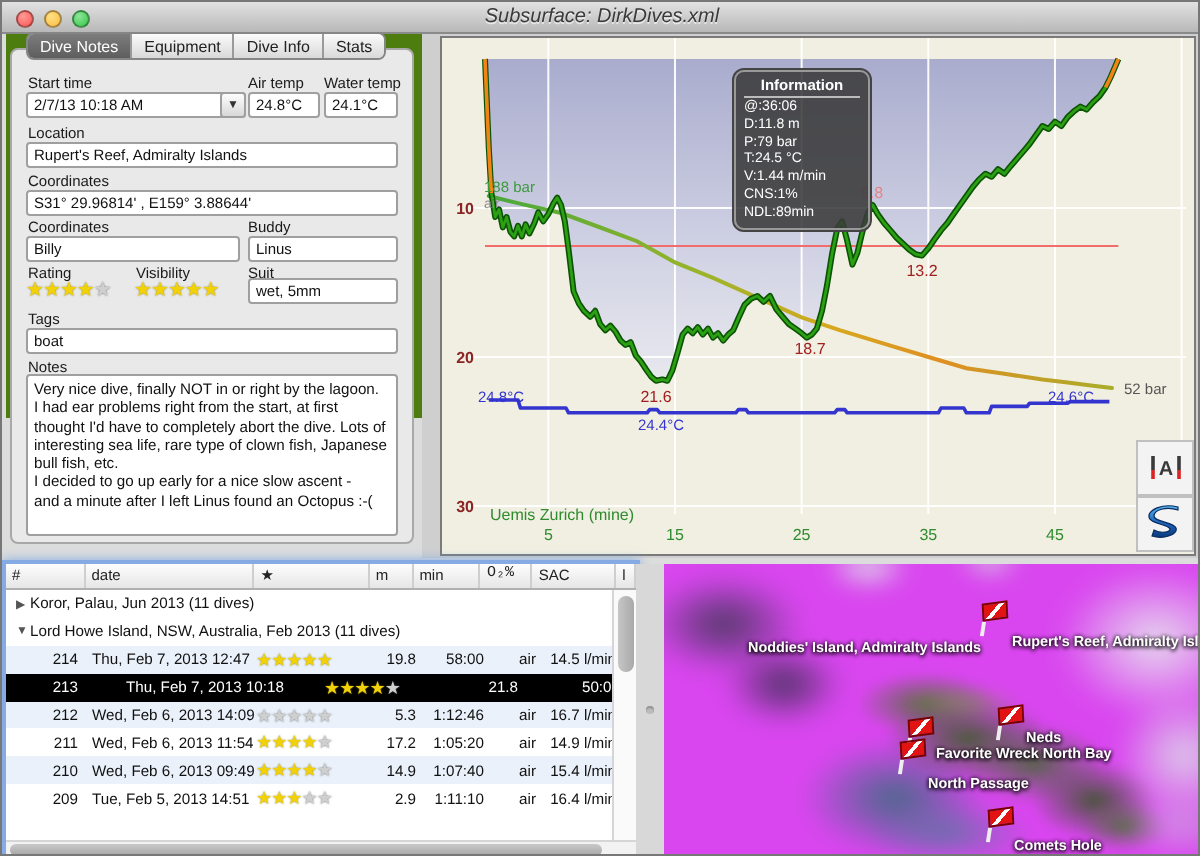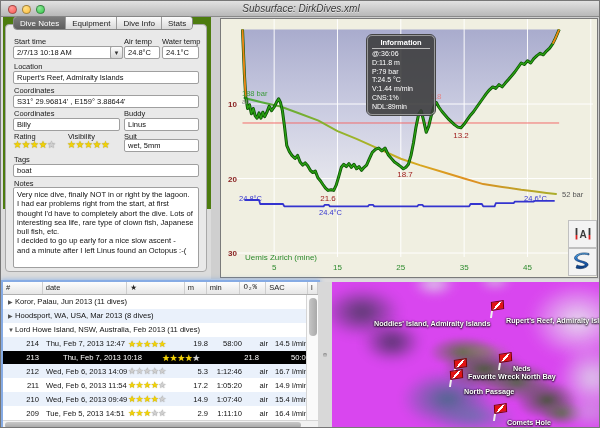--- a/index.html
+++ b/index.html
@@ -242,24 +242,20 @@
         <div class="hc" style="width: 34px;">min</div>
         <div class="hc" style="width: 26px; font-family: Liberation Mono, monospace;">O₂%</div>
         <div class="hc" style="width: 42px;">SAC</div>
         <div class="hc" style="width: 10px;">l</div>
       </div>
     <div id="dt-rows">
         <div class="tr">
           <span class="trip-arrow">▶</span>
           <span>Koror, Palau, Jun 2013 (11 dives)</span>
         </div>
-        <div class="tr alt">
-          <span class="trip-arrow">▶</span>
-          <span>Hoodsport, WA, USA, Mar 2013 (8 dives)</span>
-        </div>
         <div class="tr">
           <span class="trip-arrow">▼</span>
           <span>Lord Howe Island, NSW, Australia, Feb 2013 (11 dives)</span>
         </div>
         <div class="tr alt">
           <span class="cell c-num">214</span>
           <span class="cell c-date">Thu, Feb 7, 2013 12:47</span>
           <span class="cell c-stars"><span class="star-on">★</span><span class="star-on">★</span><span class="star-on">★</span><span class="star-on">★</span><span class="star-on">★</span></span>
           <span class="cell c-m">19.8</span>
           <span class="cell c-min">58:00</span>

